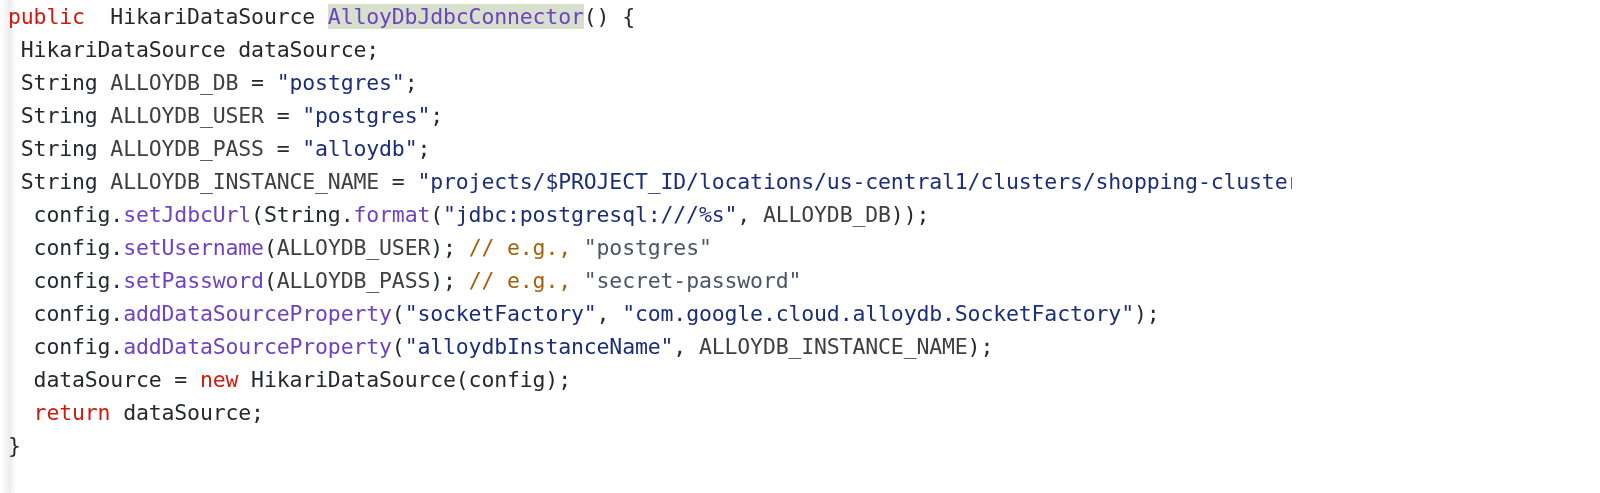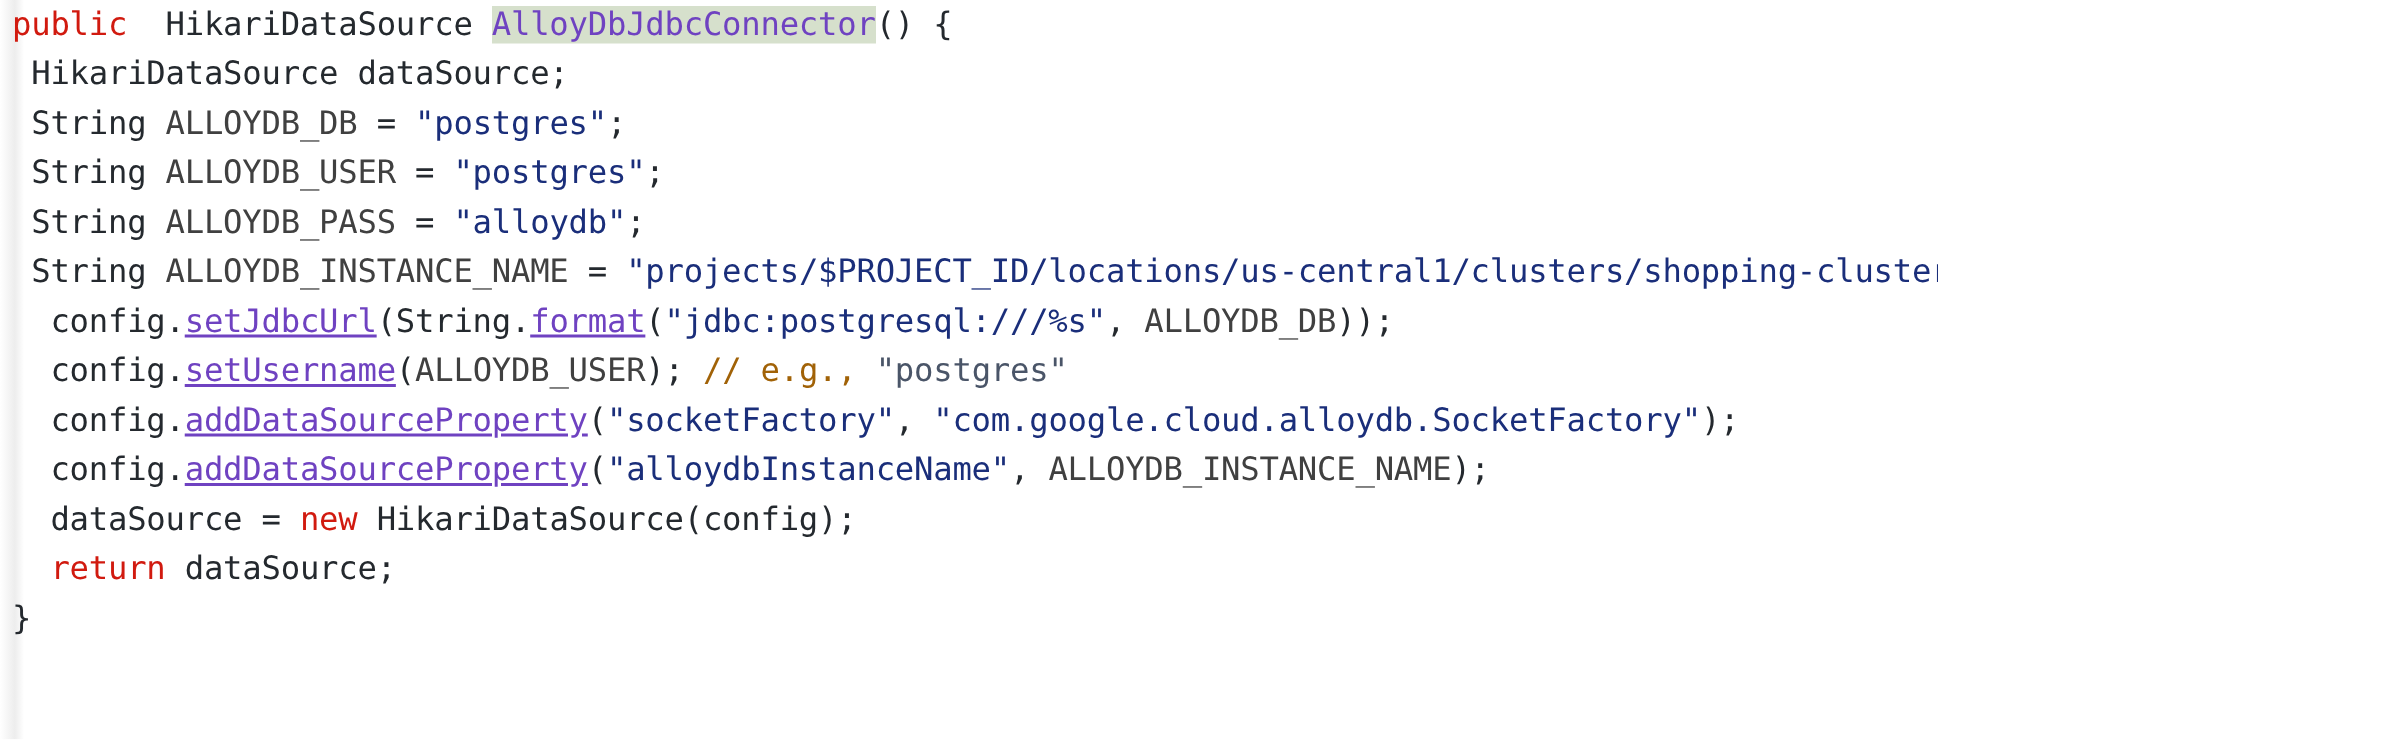--- a/index.html
+++ b/index.html
@@ -44,21 +44,21 @@
     height: 33px;
     line-height: 33px;
     font-size: 21.5px;
     white-space: pre;
     color: #24292e;
     letter-spacing: -0.15px;
     padding-left: 8px;
   }
   
   .tok-keyword   { color: #d11a0f; }
-  .tok-method    { color: #6f42c1; text-decoration: underline; }
+  .tok-method    { color: #6f42c1; }
   .tok-const     { color: #404040; }
   .tok-string    { color: #1a2e7a; }
   .tok-plain     { color: #24292e; }
   .tok-comment   { color: #a16207; }
   .tok-comment-string { color: #4a5568; }
   .tok-highlight {
     background: #d6e0cc;
     color: #6f42c1;
   }
 </style>
@@ -69,19 +69,20 @@
   <div id="gutter-shade"></div>
   <div id="code-lines">
       <div class="code-line"><span class="tok-keyword">public</span><span class="tok-plain">  HikariDataSource </span><span class="tok-highlight">AlloyDbJdbcConnector</span><span class="tok-plain">() {</span></div>
       <div class="code-line"><span> </span><span class="tok-plain">HikariDataSource dataSource;</span></div>
       <div class="code-line"><span> </span><span class="tok-plain">String </span><span class="tok-const">ALLOYDB_DB</span><span class="tok-plain"> = </span><span class="tok-string">"postgres"</span><span class="tok-plain">;</span></div>
       <div class="code-line"><span> </span><span class="tok-plain">String </span><span class="tok-const">ALLOYDB_USER</span><span class="tok-plain"> = </span><span class="tok-string">"postgres"</span><span class="tok-plain">;</span></div>
       <div class="code-line"><span> </span><span class="tok-plain">String </span><span class="tok-const">ALLOYDB_PASS</span><span class="tok-plain"> = </span><span class="tok-string">"alloydb"</span><span class="tok-plain">;</span></div>
       <div class="code-line"><span> </span><span class="tok-plain">String </span><span class="tok-const">ALLOYDB_INSTANCE_NAME</span><span class="tok-plain"> = </span><span class="tok-string">"projects/$PROJECT_ID/locations/us-central1/clusters/shopping-cluster/instances/shopping-instance"</span></div>
       <div class="code-line"><span>  </span><span class="tok-plain">config.</span><span class="tok-method">setJdbcUrl</span><span class="tok-plain">(String.</span><span class="tok-method">format</span><span class="tok-plain">(</span><span class="tok-string">"jdbc:postgresql:///%s"</span><span class="tok-plain">, </span><span class="tok-const">ALLOYDB_DB</span><span class="tok-plain">));</span></div>
       <div class="code-line"><span>  </span><span class="tok-plain">config.</span><span class="tok-method">setUsername</span><span class="tok-plain">(</span><span class="tok-const">ALLOYDB_USER</span><span class="tok-plain">); </span><span class="tok-comment">// e.g., </span><span class="tok-comment-string">"postgres"</span></div>
+      <div class="code-line"><span>  </span><span class="tok-plain">config.</span><span class="tok-method">setPassword</span><span class="tok-plain">(</span><span class="tok-const">ALLOYDB_PASS</span><span class="tok-plain">); </span><span class="tok-comment">// e.g., </span><span class="tok-comment-string">"secret-password"</span></div>
       <div class="code-line"><span>  </span><span class="tok-plain">config.</span><span class="tok-method">addDataSourceProperty</span><span class="tok-plain">(</span><span class="tok-string">"socketFactory"</span><span class="tok-plain">, </span><span class="tok-string">"com.google.cloud.alloydb.SocketFactory"</span><span class="tok-plain">);</span></div>
       <div class="code-line"><span>  </span><span class="tok-plain">config.</span><span class="tok-method">addDataSourceProperty</span><span class="tok-plain">(</span><span class="tok-string">"alloydbInstanceName"</span><span class="tok-plain">, </span><span class="tok-const">ALLOYDB_INSTANCE_NAME</span><span class="tok-plain">);</span></div>
       <div class="code-line"><span>  </span><span class="tok-plain">dataSource = </span><span class="tok-keyword">new</span><span class="tok-plain"> HikariDataSource(config);</span></div>
       <div class="code-line"><span>  </span><span class="tok-keyword">return</span><span class="tok-plain"> dataSource;</span></div>
       <div class="code-line"><span class="tok-plain">}</span></div>
     </div>
 </div>
 
 </body></html>

